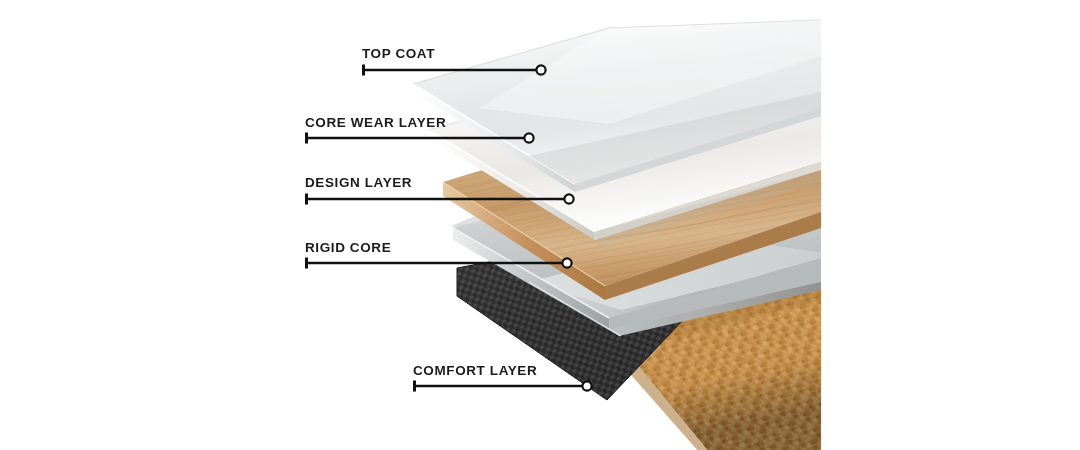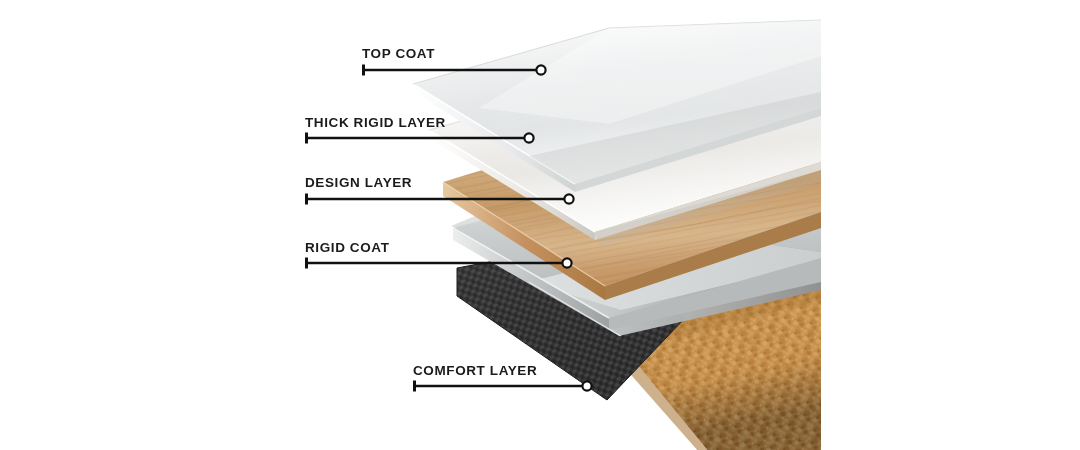--- a/index.html
+++ b/index.html
@@ -267,21 +267,21 @@
     <div class="leader" style="left:353px; top:63px; width:186px;">
       <svg width="186" height="14" viewBox="0 0 186 14">
         <line x1="1.5" y1="1.5" x2="1.5" y2="12.5" stroke="#111111" stroke-width="3"></line>
         <line x1="1.5" y1="7" x2="174" y2="7" stroke="#111111" stroke-width="2.4"></line>
         <circle cx="179" cy="7" r="4.6" fill="#ffffff" stroke="#111111" stroke-width="2.2"></circle>
       </svg>
     </div>
   </div>
 
   <div class="callout">
-    <div class="callout-label" style="left:296px; top:116px;">THICK RIGID LAYER</div>
+    <div class="callout-label" style="left:296px; top:116px;">CORE WEAR LAYER</div>
     <div class="leader" style="left:296px; top:131px; width:232px;">
       <svg width="232" height="14" viewBox="0 0 232 14">
         <line x1="1.5" y1="1.5" x2="1.5" y2="12.5" stroke="#111111" stroke-width="3"></line>
         <line x1="1.5" y1="7" x2="219" y2="7" stroke="#111111" stroke-width="2.4"></line>
         <circle cx="224" cy="7" r="4.6" fill="#ffffff" stroke="#111111" stroke-width="2.2"></circle>
       </svg>
     </div>
   </div>
 
   <div class="callout">
@@ -289,21 +289,21 @@
     <div class="leader" style="left:296px; top:192px; width:272px;">
       <svg width="272" height="14" viewBox="0 0 272 14">
         <line x1="1.5" y1="1.5" x2="1.5" y2="12.5" stroke="#111111" stroke-width="3"></line>
         <line x1="1.5" y1="7" x2="259" y2="7" stroke="#111111" stroke-width="2.4"></line>
         <circle cx="264" cy="7" r="4.6" fill="#ffffff" stroke="#111111" stroke-width="2.2"></circle>
       </svg>
     </div>
   </div>
 
   <div class="callout">
-    <div class="callout-label" style="left:296px; top:241px;">RIGID COAT</div>
+    <div class="callout-label" style="left:296px; top:241px;">RIGID CORE</div>
     <div class="leader" style="left:296px; top:256px; width:270px;">
       <svg width="270" height="14" viewBox="0 0 270 14">
         <line x1="1.5" y1="1.5" x2="1.5" y2="12.5" stroke="#111111" stroke-width="3"></line>
         <line x1="1.5" y1="7" x2="257" y2="7" stroke="#111111" stroke-width="2.4"></line>
         <circle cx="262" cy="7" r="4.6" fill="#ffffff" stroke="#111111" stroke-width="2.2"></circle>
       </svg>
     </div>
   </div>
 
   <div class="callout">

